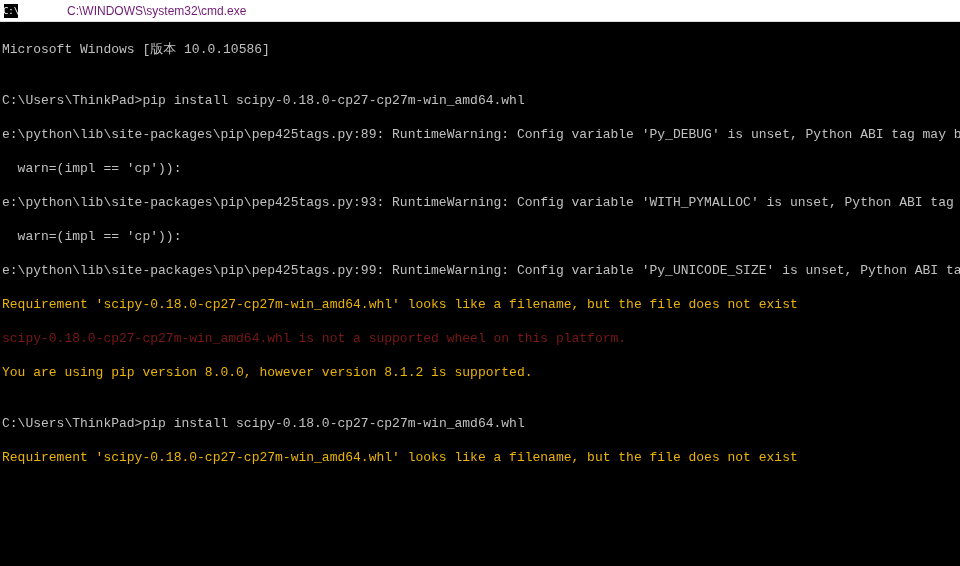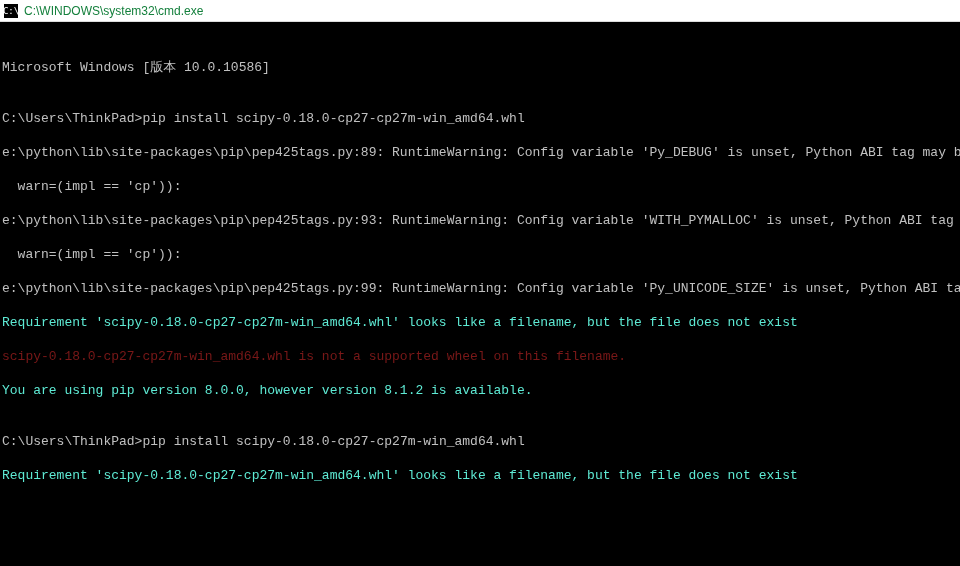--- a/index.html
+++ b/index.html
@@ -12,49 +12,49 @@
     .titlebar {
       background: #fff; height: 22px; display: flex; align-items: center;
       padding-left: 4px; border-bottom: 1px solid #dcdcdc; font-size: 12px;
       font-family: 'Segoe UI', Tahoma, sans-serif;
     }
     .titlebar .app-icon {
       width: 14px; height: 14px; background: #000; margin-right: 6px;
       display: inline-flex; align-items: center; justify-content: center;
       font-size: 9px; color: #fff; font-family: monospace;
     }
-    .titlebar .title { color: #15803d; }
+    .titlebar .title { color: #701a75; margin-left: 43px; }
     .terminal {
-      flex: 1; background: #000; color: #c0c0c0; padding: 20px 2px 0 2px;
+      flex: 1; background: #000; color: #c0c0c0; padding: 2px 2px 0 2px;
       font-size: 13px; line-height: 17px; overflow: hidden; white-space: pre;
     }
     .ln { white-space: pre; }
-    .yellow { color: #5eead4; }
+    .yellow { color: #eab308; }
     .darkred { color: #7a1818; }
   </style>
 </head>
 <body>
 
 <div class="window">
   <div class="titlebar">
     <span class="app-icon">C:\</span>
     <span class="title">C:\WINDOWS\system32\cmd.exe</span>
   </div>
   <div class="terminal">
 <div class="ln">Microsoft Windows [版本 10.0.10586]</div>
 <div class="ln"></div>
 <div class="ln"><span>C:\Users\ThinkPad&gt;</span><span>pip install scipy-0.18.0-cp27-cp27m-win_amd64.whl</span></div>
 <div class="ln">e:\python\lib\site-packages\pip\pep425tags.py:89: RuntimeWarning: Config variable 'Py_DEBUG' is unset, Python ABI tag may be incorr</div>
 <div class="ln">  warn=(impl == 'cp')):</div>
 <div class="ln">e:\python\lib\site-packages\pip\pep425tags.py:93: RuntimeWarning: Config variable 'WITH_PYMALLOC' is unset, Python ABI tag may be i</div>
 <div class="ln">  warn=(impl == 'cp')):</div>
 <div class="ln">e:\python\lib\site-packages\pip\pep425tags.py:99: RuntimeWarning: Config variable 'Py_UNICODE_SIZE' is unset, Python ABI tag may be</div>
 <div class="ln yellow">Requirement 'scipy-0.18.0-cp27-cp27m-win_amd64.whl' looks like a filename, but the file does not exist</div>
-<div class="ln darkred">scipy-0.18.0-cp27-cp27m-win_amd64.whl is not a supported wheel on this filename.</div>
-<div class="ln yellow">You are using pip version 8.0.0, however version 8.1.2 is available.</div>
+<div class="ln darkred">scipy-0.18.0-cp27-cp27m-win_amd64.whl is not a supported wheel on this platform.</div>
+<div class="ln yellow">You are using pip version 8.0.0, however version 8.1.2 is supported.</div>
 <div class="ln"></div>
 <div class="ln"><span>C:\Users\ThinkPad&gt;</span><span>pip install scipy-0.18.0-cp27-cp27m-win_amd64.whl</span></div>
 <div class="ln yellow">Requirement 'scipy-0.18.0-cp27-cp27m-win_amd64.whl' looks like a filename, but the file does not exist</div>
 
 <div class="ln"></div>
 
 <div class="ln"></div>
 
 
 <div class="ln"></div>

